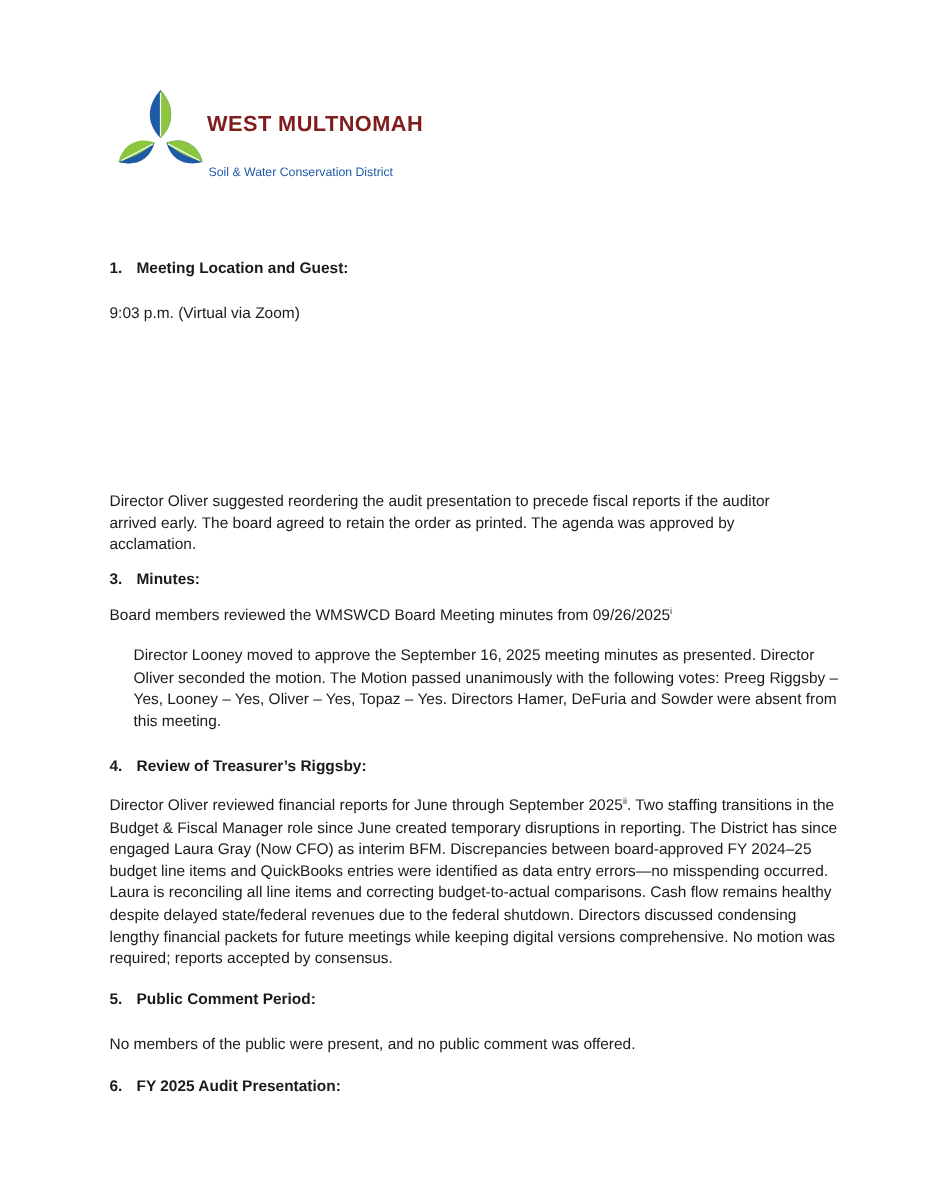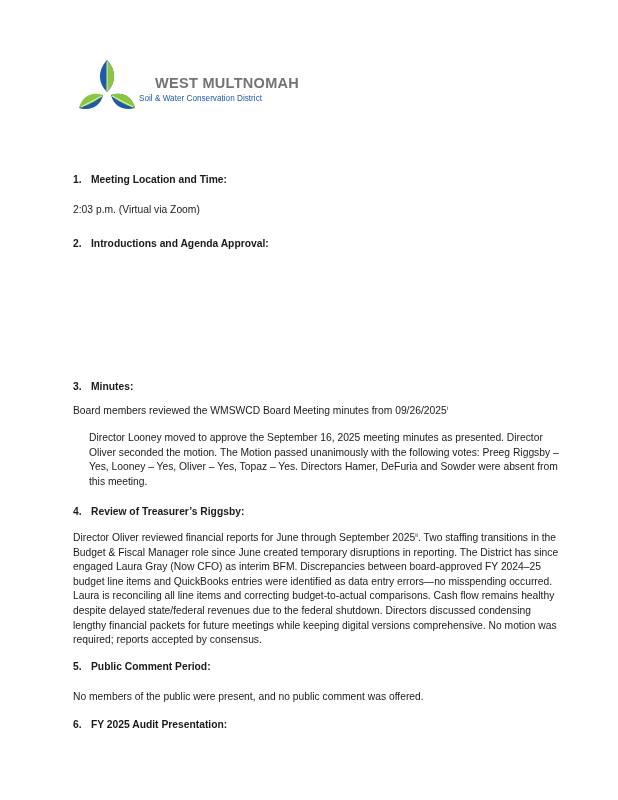--- a/index.html
+++ b/index.html
@@ -2,22 +2,22 @@
 <html><head>
 <meta charset="utf-8">
 <style>
   html, body { margin: 0; padding: 0; background: #ffffff; }
   body { width: 618px; height: 800px; position: relative; overflow: hidden;
          font-family: "Liberation Sans", sans-serif; color: #1a1a1a; }
   .page { position: absolute; left: 0; top: 0; width: 618px; height: 800px; }
   .logo { position: absolute; left: 78px; top: 58px; width: 200px; height: 62px; }
   .logo svg { position: absolute; left: 0; top: 0; }
   .logo-title { position: absolute; left: 60px; top: 17px; font-size: 14.5px; font-weight: bold;
-                color: #737373; letter-spacing: 0.3px; white-space: nowrap; margin-left: 17px; }
-  .logo-sub { position: absolute; left: 61px; top: 36px; font-size: 8.2px; color: #1f5aa6; white-space: nowrap; }
+                color: #7f1d1d; letter-spacing: 0.3px; white-space: nowrap; }
+  .logo-sub { position: absolute; left: 61px; top: 52px; font-size: 8.2px; color: #1f5aa6; white-space: nowrap; }
   .text { position: absolute; left: 73px; width: 480px; font-size: 10.3px; line-height: 14.6px; }
   .heading { position: absolute; left: 73px; font-size: 10.3px; font-weight: bold; white-space: nowrap; }
   .heading .num { display: inline-block; width: 18px; }
   sup { font-size: 6px; vertical-align: top; line-height: 8px; }
 </style>
 </head>
 <body>
 
 <div class="page">
 
@@ -35,27 +35,25 @@
       <path d="M33 37 C44 33 54 38 57 50 C46 53 36 49 33 37 Z" fill="#1f5aa6"></path>
       <path d="M33 37 C44 33 54 38 57 50 C48 47 40 44 33 37 Z" fill="#8cc63f"></path>
       <path d="M34 38 L55 49" stroke="#ffffff" stroke-width="0.8"></path>
     </svg>
     <div class="logo-title">WEST MULTNOMAH</div>
     <div class="logo-sub">Soil &amp; Water Conservation District</div>
   </div>
 
 
   <div class="heading" style="top:174px;">
-    <span class="num">1.</span><span>Meeting Location and Time:</span>
+    <span class="num">1.</span><span>Meeting Location and Guest:</span>
   </div>
-  <div class="text" style="top:203px;">2:03 p.m. (Virtual via Zoom)</div>
+  <div class="text" style="top:203px;">9:03 p.m. (Virtual via Zoom)</div>
 
-  <div class="heading" style="top:238px;">
-    <span class="num">2.</span><span>Introductions and Agenda Approval:</span>
-  </div>
+  <div class="text" style="top:328px; width:470px;">Director Oliver suggested reordering the audit presentation to precede fiscal reports if the auditor arrived early. The board agreed to retain the order as printed. The agenda was approved by acclamation.</div>
 
   <div class="heading" style="top:381px;">
     <span class="num">3.</span><span>Minutes:</span>
   </div>
   <div class="text" style="top:404px;"><span>Board members reviewed the WMSWCD Board Meeting minutes from 09/26/2025</span><sup>i</sup></div>
   <div class="text" style="top:431px; width:482px;margin-left:16px;">Director Looney moved to approve the September 16, 2025 meeting minutes as presented. Director Oliver seconded the motion. The Motion passed unanimously with the following votes: Preeg Riggsby – Yes, Looney – Yes, Oliver – Yes, Topaz – Yes. Directors Hamer, DeFuria and Sowder were absent from this meeting.</div>
 
   <div class="heading" style="top:506px;">
     <span class="num">4.</span><span>Review of Treasurer’s Riggsby:</span>
   </div>

